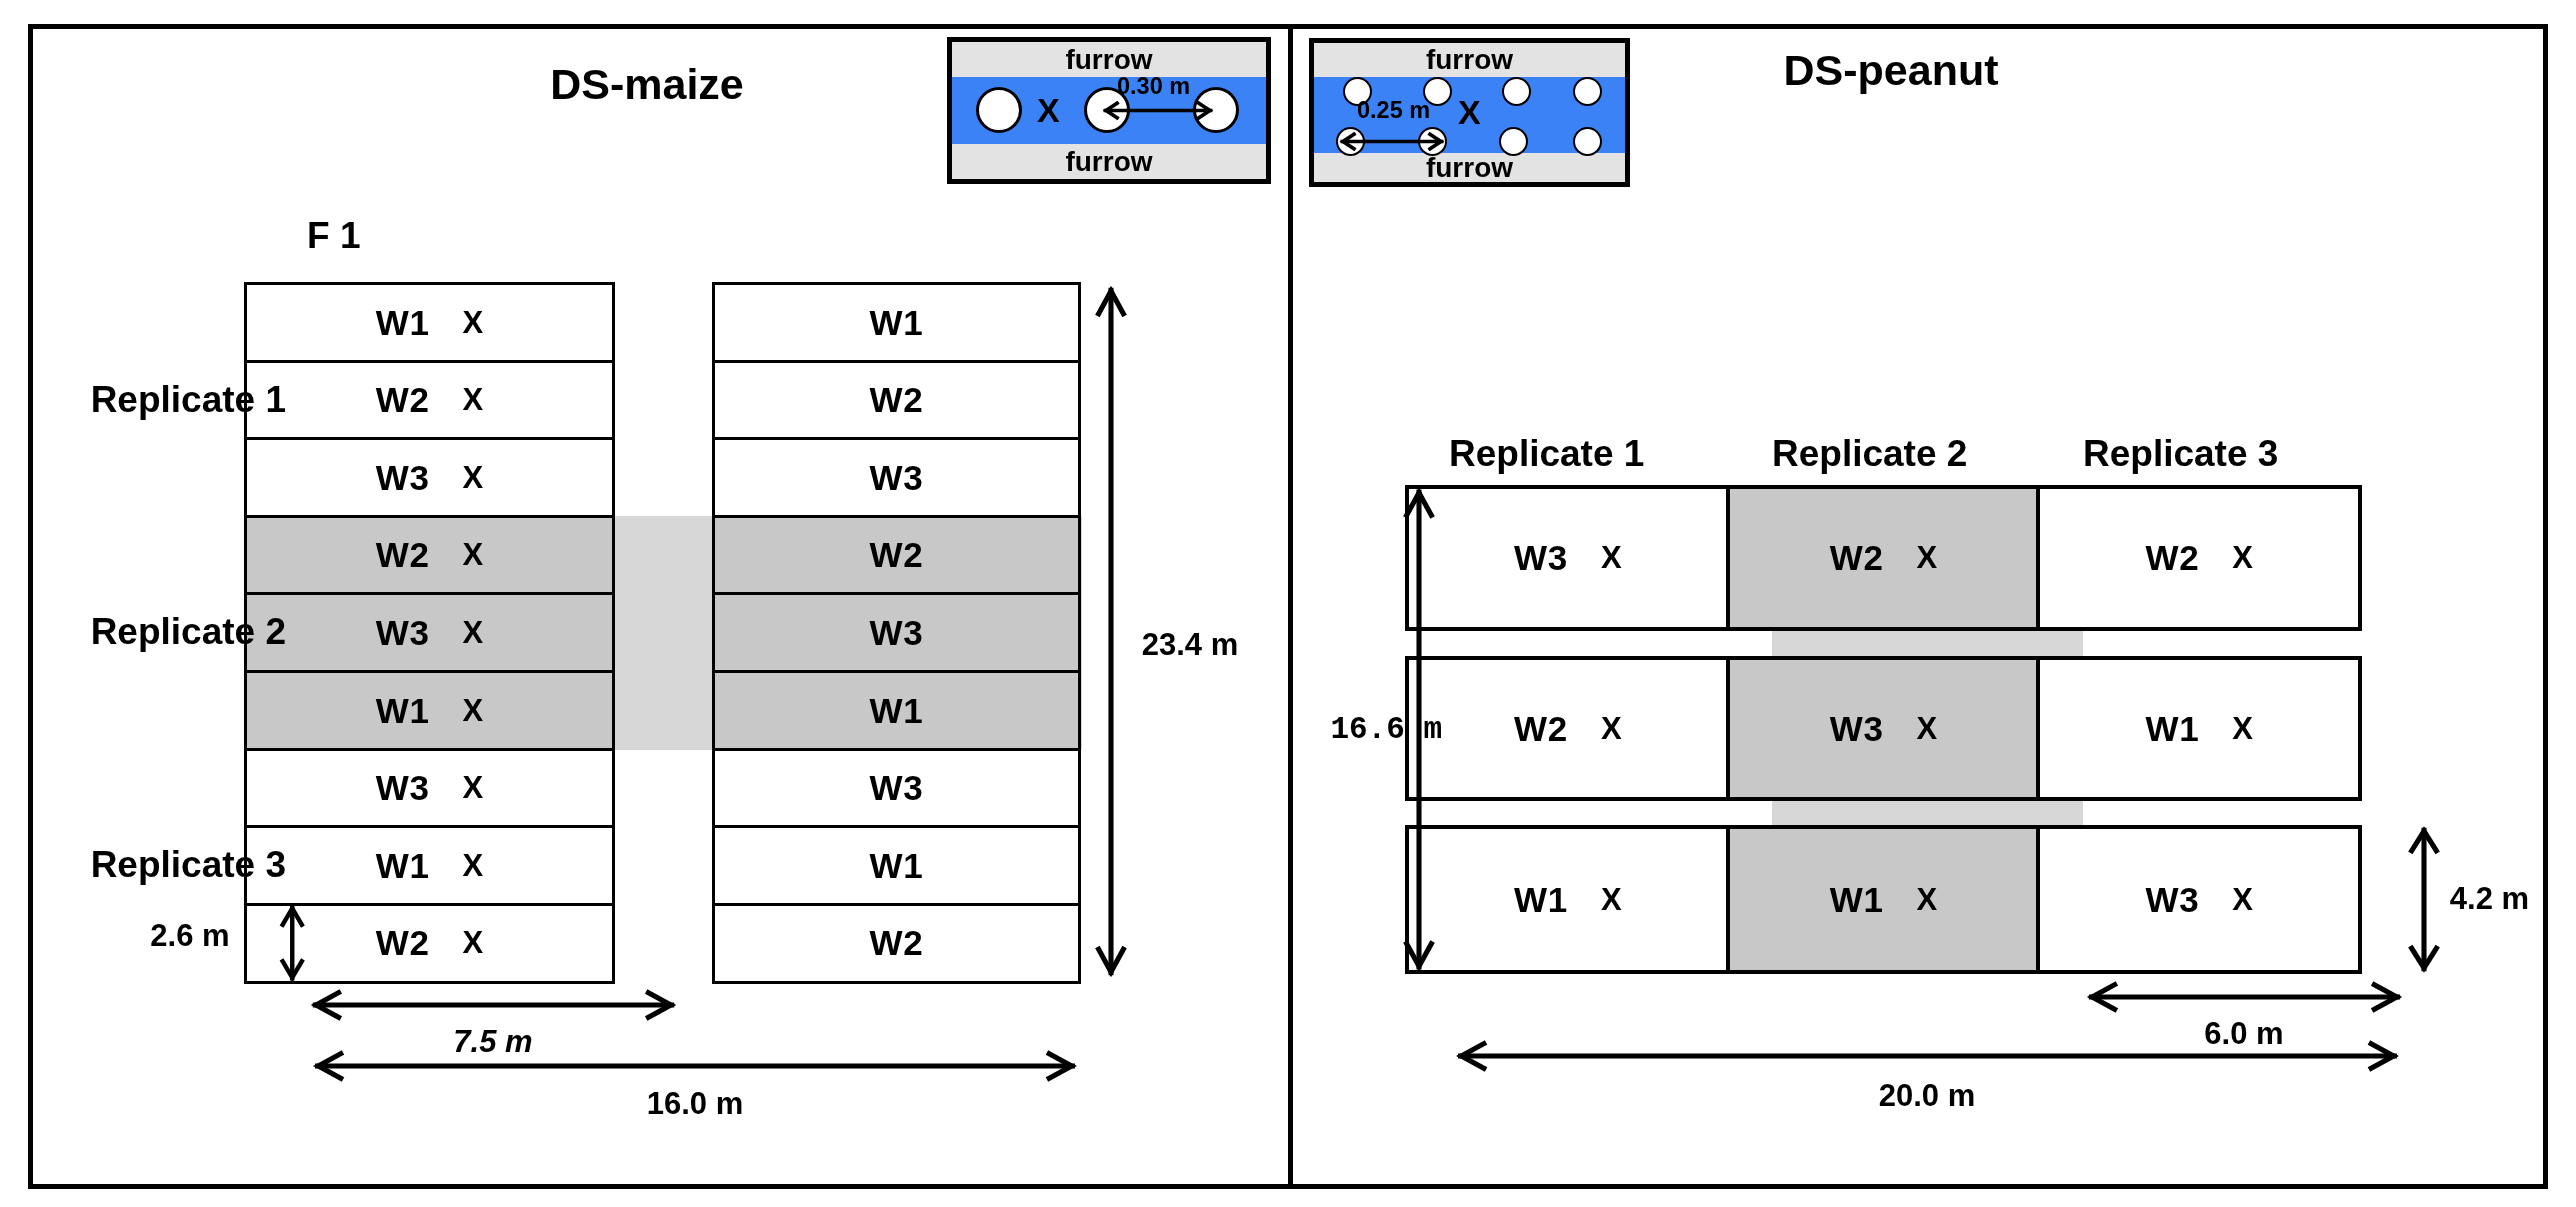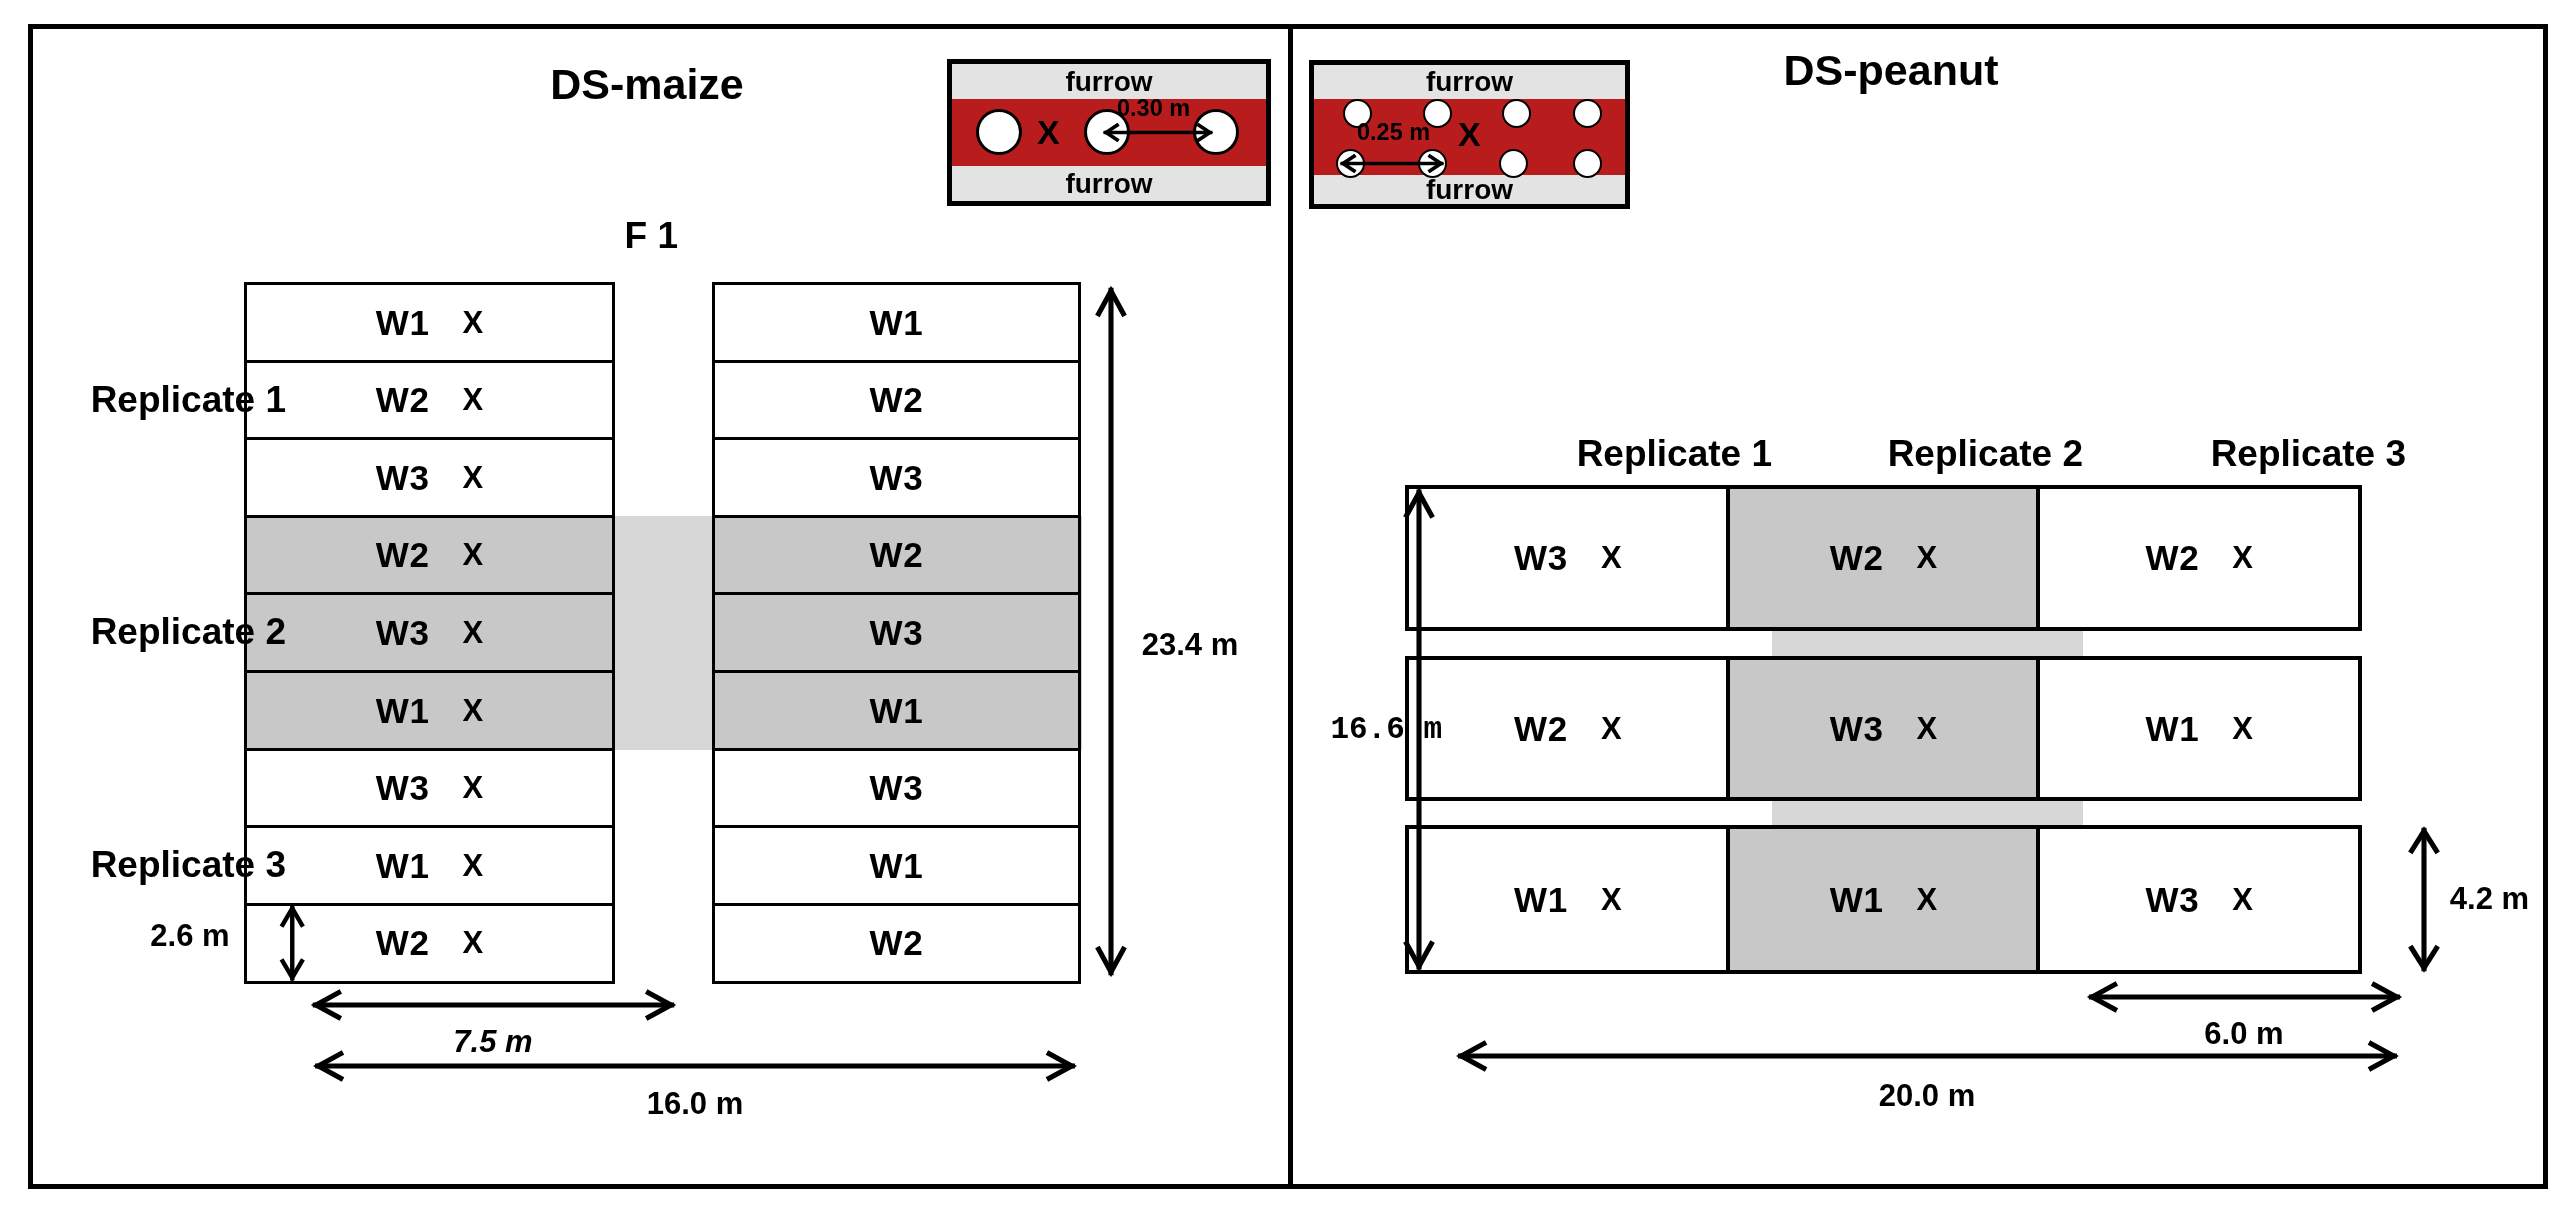--- a/index.html
+++ b/index.html
@@ -1,39 +1,39 @@
 <!DOCTYPE html>
 <html style="font-size:11.8px"><head>
 <meta charset="utf-8">
 <style>
   html,body{margin:0;padding:0;background:#fff;}
   body{font-family:"Liberation Sans", sans-serif;font-weight:700;color:#000;}
   .canvas{position:relative;width:2576px;height:1207px;background:#fff;overflow:hidden;}
   .outer-border{position:absolute;left:28px;top:24px;width:2520px;height:1165px;border:5.1px solid #000;box-sizing:border-box;}
   .divider{position:absolute;left:1288px;top:24px;width:5.1px;height:1165px;background:#000;}
   .title{position:absolute;font-size:43px;text-align:center;}
-  .col-header{position:absolute;font-size:37px;text-align:right;}
+  .col-header{position:absolute;font-size:37px;text-align:left;}
   .rep-label{position:absolute;font-size:37px;text-align:right;}
   .dim{position:absolute;font-size:31px;text-align:center;white-space:nowrap;}
   
   .mcol{position:absolute;display:flex;flex-direction:column;}
   .mcell{flex:1;border:3.7px solid #000;margin-top:-3.7px;background:#fff;display:flex;align-items:center;justify-content:center;}
   .mcell:first-child{margin-top:0;}
   .mcell.shaded{background:#c8c8c8;}
   .prow{position:absolute;display:flex;}
   .pcell{border:4.4px solid #000;margin-left:-4.4px;background:#fff;box-sizing:border-box;display:flex;align-items:center;justify-content:center;}
   .pcell:first-child{margin-left:0;}
   .pcell.shaded{background:#c8c8c8;}
   .band{position:absolute;background:#d7d7d7;}
   .wlab{font-size:35px;letter-spacing:0.7px;}
   .cellx{font-size:31px;margin-left:33px;}
   .shift-m{transform:translateX(-63px);}
   .shift-p{transform:translateX(-44px);}
   
-  .inset{position:absolute;border:5.9px solid #000;box-sizing:border-box;background:#b91c1c;margin-top:22px;}
+  .inset{position:absolute;border:5.9px solid #000;box-sizing:border-box;background:#3b82f6;}
   .strip{position:absolute;left:0;width:100%;background:#e3e3e3;display:flex;align-items:center;justify-content:center;}
   .furrow-label{font-size:28px;}
   .circ{position:absolute;border-radius:50%;background:#fff;box-sizing:border-box;}
   .circ.big{width:46px;height:46px;border:3.7px solid #000;}
   .circ.small{width:29px;height:29px;border:2.9px solid #000;}
   .inset-x{position:absolute;font-size:34px;}
   .inset-measure{position:absolute;font-size:23.5px;white-space:nowrap;}
   
   .arr{position:absolute;}
   .arr line,.arr polyline{stroke:#000;fill:none;stroke-width:7;stroke-linecap:square;}

